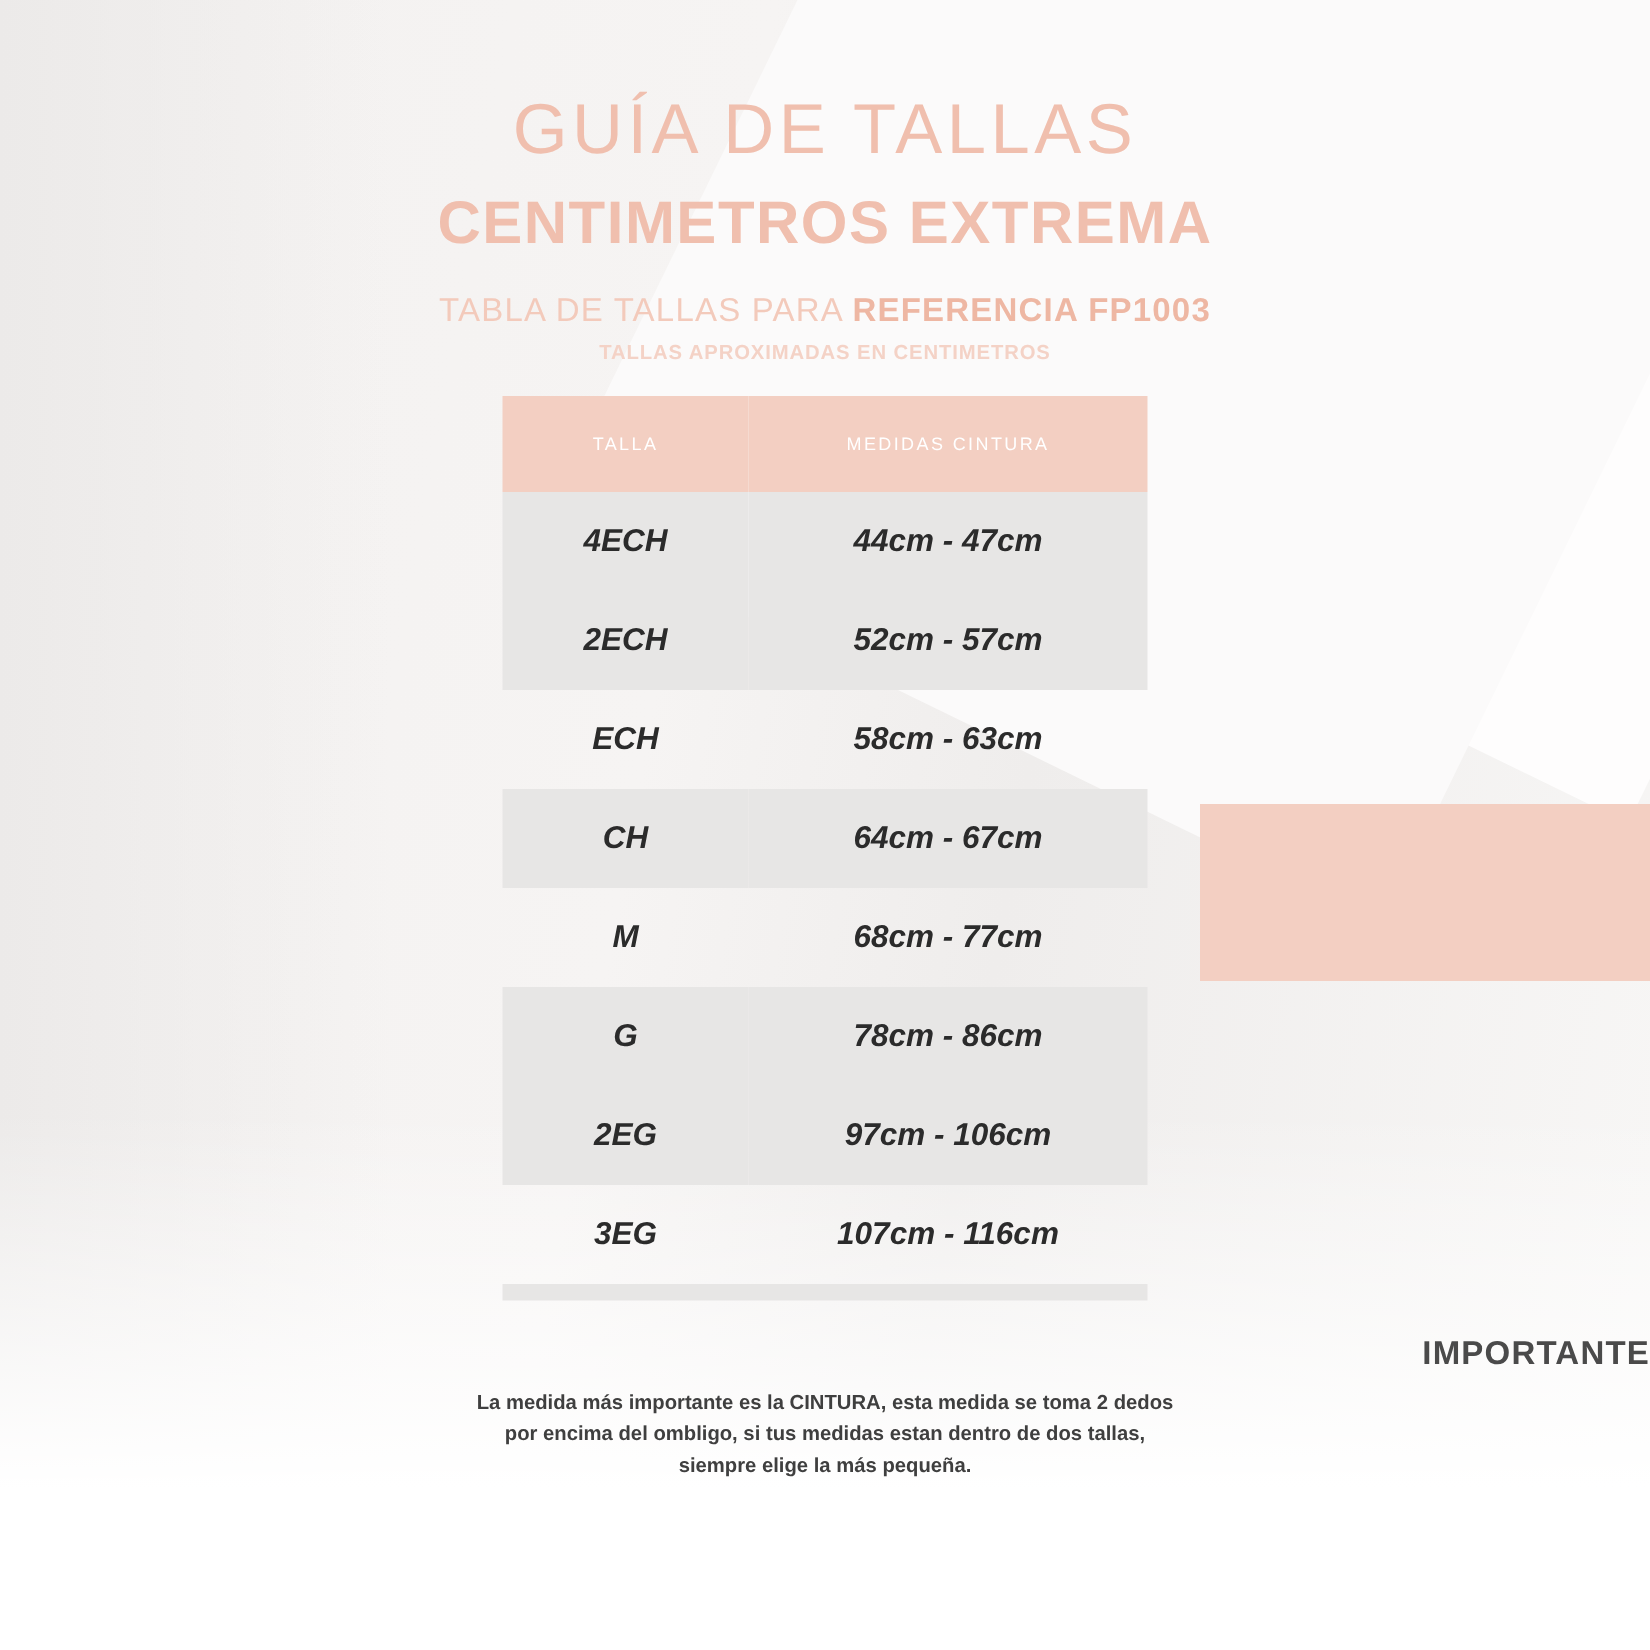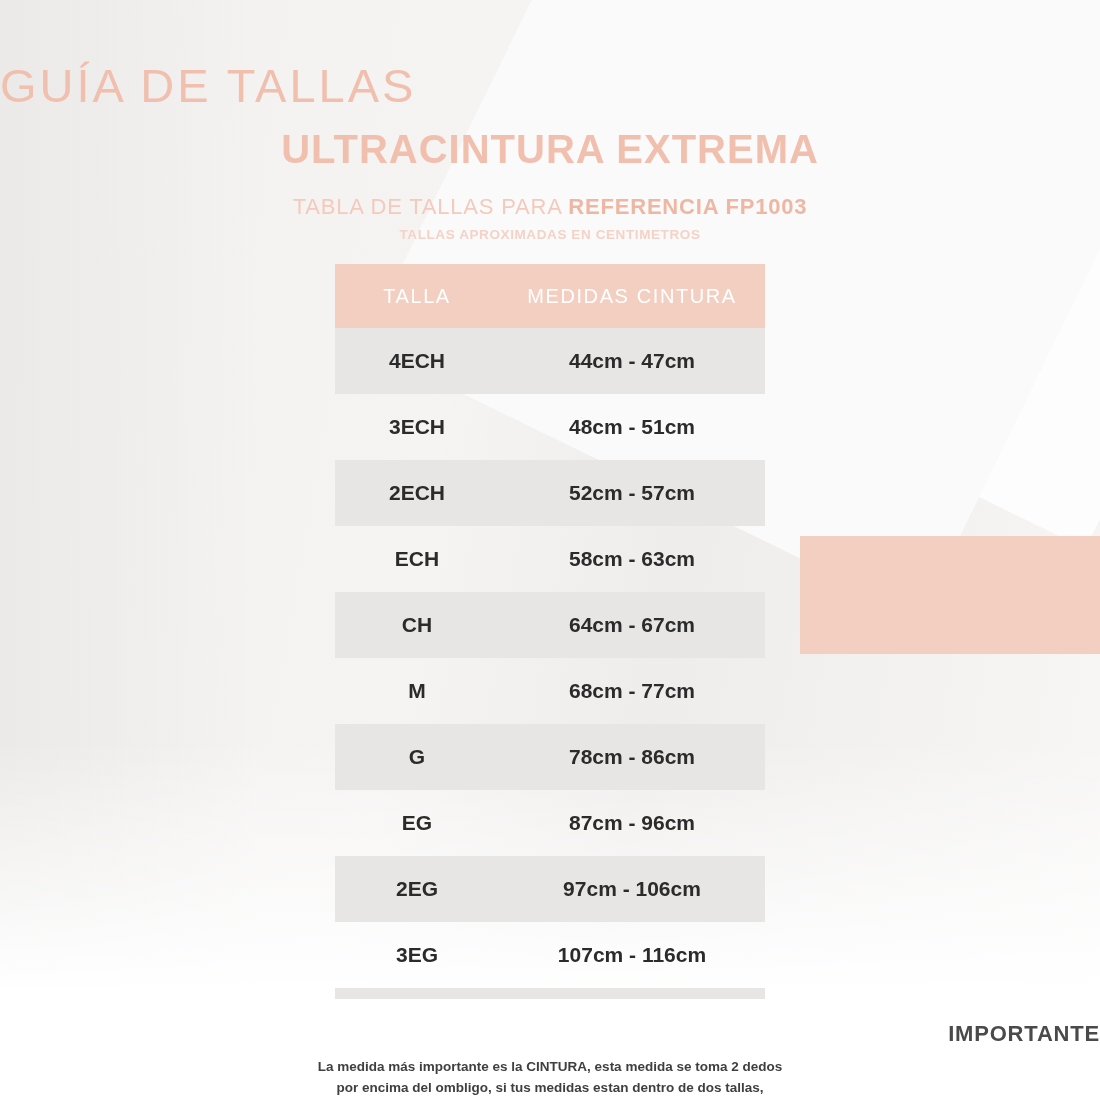--- a/index.html
+++ b/index.html
@@ -75,21 +75,21 @@
   }
 
   .content {
     position: relative;
     z-index: 5;
     width: 1100px;
     height: 1100px;
   }
 
   .title-main {
-    text-align: left;
+    text-align: center;
     font-size: 47px;
     letter-spacing: 3px;
     color: #f0bfae;
     font-weight: 400;
     margin: 0;
     padding-top: 58px;
     font-family: "Liberation Sans", sans-serif;
   }
   .title-sub {
     text-align: center;
@@ -130,31 +130,32 @@
   }
   table.size-table {
     border-collapse: collapse;
     width: 100%;
     table-layout: fixed;
   }
   table.size-table th {
     background: #f3cfc2;
     color: #ffffff;
     font-weight: 400;
-    font-size: 20px;
+    font-size: 12px;
     letter-spacing: 1.6px;
     height: 62px;
     vertical-align: middle;
     text-align: center;
   }
   table.size-table th.col-talla { width: 162px; }
   table.size-table td {
     text-align: center;
     font-size: 21px;
     color: #2b2b2b;
+    font-style: italic;
     font-weight: bold;
     height: 64px;
     vertical-align: middle;
   }
   table.size-table tr.alt td {
     background: #e7e6e5;
   }
   table.size-table tr.plain td {
     background: transparent;
   }
@@ -193,67 +194,59 @@
 <div class="page">
   <div class="bg-light-panel"></div>
   <div class="bg-diag2"></div>
   <div class="bg-diag"></div>
   <div class="bg-peach-block"></div>
   <div class="bg-left-fade"></div>
   <div class="bg-bottom-fade"></div>
 
   <div class="content">
     <h1 class="title-main">GUÍA DE TALLAS</h1>
-    <h2 class="title-sub">ULTRACINTURA EXTREMA</h2>
+    <h2 class="title-sub">CENTIMETROS EXTREMA</h2>
 
     <p class="subtitle-line">
       <span>TABLA DE TALLAS PARA </span><span class="ref">REFERENCIA FP1003</span>
     </p>
     <p class="subtitle-small">TALLAS APROXIMADAS EN CENTIMETROS</p>
 
     <div class="table-wrap">
       <table class="size-table">
         <thead>
           <tr>
             <th class="col-talla">TALLA</th>
             <th>MEDIDAS CINTURA</th>
           </tr>
         </thead>
         <tbody>
           <tr class="alt">
             <td>4ECH</td>
             <td>44cm - 47cm</td>
           </tr>
-          <tr class="plain">
-            <td>3ECH</td>
-            <td>48cm - 51cm</td>
-          </tr>
           <tr class="alt">
             <td>2ECH</td>
             <td>52cm - 57cm</td>
           </tr>
           <tr class="plain">
             <td>ECH</td>
             <td>58cm - 63cm</td>
           </tr>
           <tr class="alt">
             <td>CH</td>
             <td>64cm - 67cm</td>
           </tr>
           <tr class="plain">
             <td>M</td>
             <td>68cm - 77cm</td>
           </tr>
           <tr class="alt">
             <td>G</td>
             <td>78cm - 86cm</td>
-          </tr>
-          <tr class="plain">
-            <td>EG</td>
-            <td>87cm - 96cm</td>
           </tr>
           <tr class="alt">
             <td>2EG</td>
             <td>97cm - 106cm</td>
           </tr>
           <tr class="plain">
             <td>3EG</td>
             <td>107cm - 116cm</td>
           </tr>
         </tbody>

